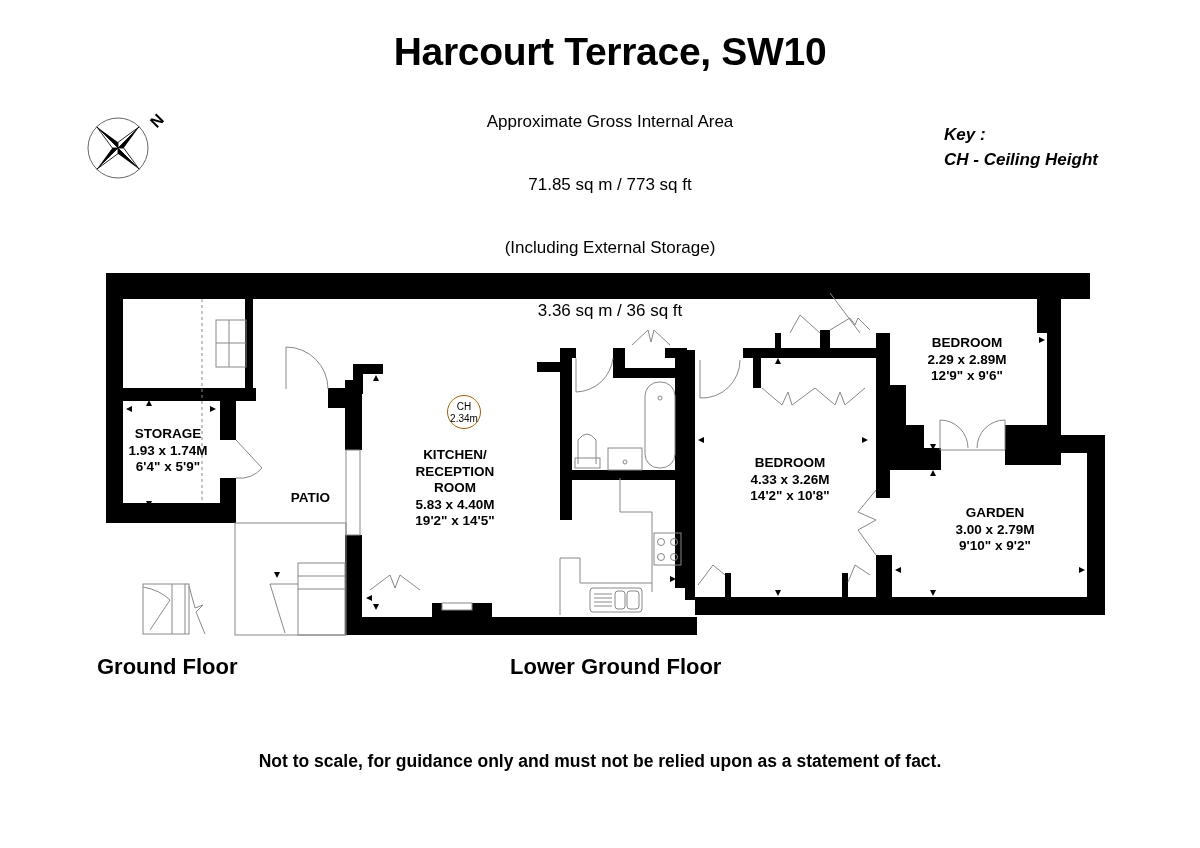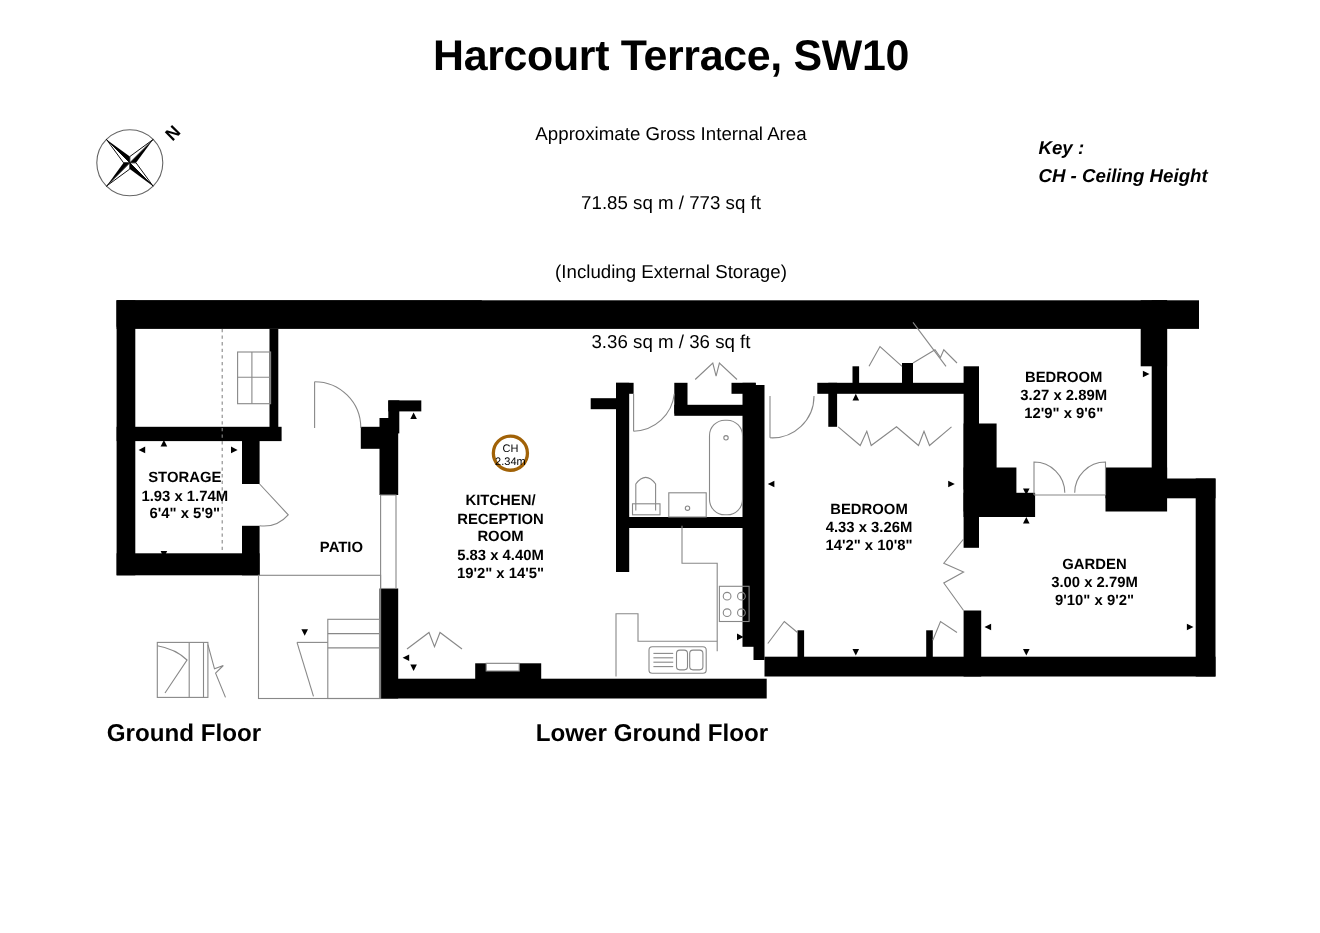--- a/index.html
+++ b/index.html
@@ -8,21 +8,21 @@
   .abs { position: absolute; }
   .header { position: absolute; left: 300px; top: 34px; width: 620px; text-align: center; }
   .title { font-size: 39px; font-weight: bold; line-height: 36px; letter-spacing: -0.3px; }
   .sub { font-size: 17px; font-weight: normal; line-height: 23px; margin-top: 40px; }
   .key { position: absolute; left: 944px; top: 122px; font-size: 17px; font-weight: bold; line-height: 25px; font-style: italic; }
   .floor-label { position: absolute; font-size: 22px; font-weight: bold; }
   .footer { position: absolute; left: 200px; top: 748px; width: 800px; text-align: center;
             font-size: 17.5px; font-weight: bold; line-height: 26px; }
   .plan { position: absolute; left: 0; top: 0; }
   .room-label { position: absolute; text-align: center; font-weight: bold; font-size: 13.5px; line-height: 16.5px; }
-  .ch-badge { position: absolute; width: 34px; height: 34px; border: 3px solid #a16207; border-radius: 50%;
+  .ch-badge { position: absolute; width: 34px; height: 34px; border: 1px solid #a16207; border-radius: 50%;
               text-align: center; font-size: 10px; line-height: 12px; box-sizing: border-box; padding-top: 5px; }
 </style>
 </head>
 <body>
 
 <div class="header">
   <div class="title">Harcourt Terrace, SW10</div>
   <div class="sub">Approximate Gross Internal Area</div>
   <div class="sub">71.85 sq m / 773 sq ft</div>
   <div class="sub">(Including External Storage)</div>
@@ -243,27 +243,28 @@
 </div>
 
 <div class="room-label" style="left:730px; top:455px; width:120px;">
   <div>BEDROOM</div>
   <div>4.33 x 3.26M</div>
   <div>14'2" x 10'8"</div>
 </div>
 
 <div class="room-label" style="left:912px; top:335px; width:110px;">
   <div>BEDROOM</div>
-  <div>3.27 x 2.89M</div>
+  <div>2.29 x 2.89M</div>
   <div>12'9" x 9'6"</div>
 </div>
 
 <div class="room-label" style="left:935px; top:505px; width:120px;text-align:center;">
   <div>GARDEN</div>
   <div>3.00 x 2.79M</div>
   <div>9'10" x 9'2"</div>
 </div>
 
 <div class="floor-label" style="left:97px; top:654px;">Ground Floor</div>
-<div class="floor-label" style="left:487px; top:654px;">Lower Ground Floor</div>
+<div class="floor-label" style="left:510px; top:654px;">Lower Ground Floor</div>
 
 <div class="footer">
+  <div>Not to scale, for guidance only and must not be relied upon as a statement of fact.</div>
 </div>
 
 </body></html>

